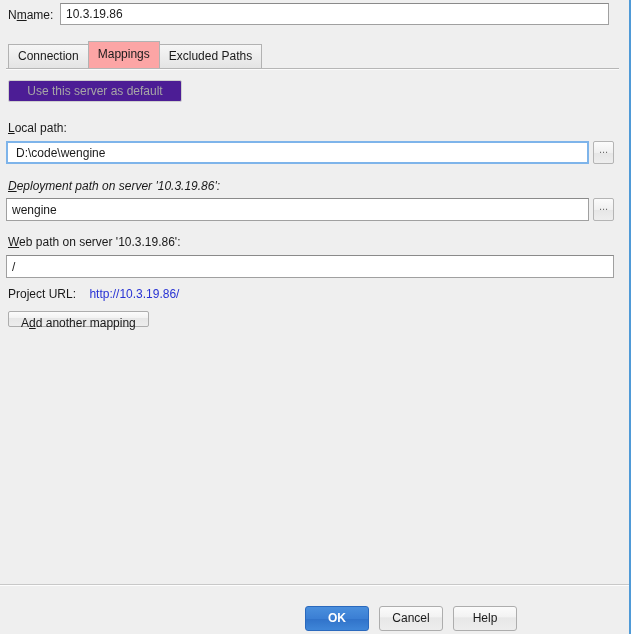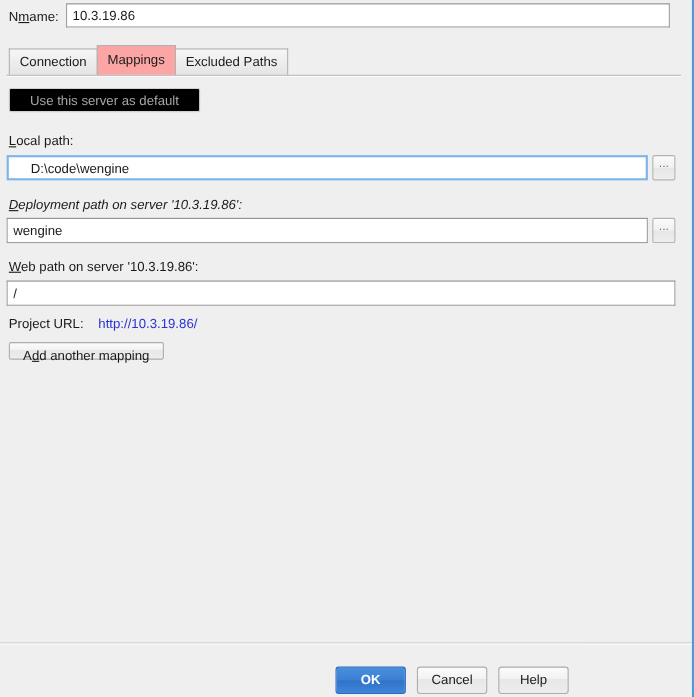--- a/index.html
+++ b/index.html
@@ -109,21 +109,21 @@
     text-align: center;
     background: linear-gradient(to bottom, #fbfbfb 0%, #f2f2f2 45%, #e7e7e7 46%, #ededed 100%);
     border: 1px solid #adadad;
     border-radius: 2px;
     white-space: nowrap;
     user-select: none;
     cursor: default;
   }
   .btn.disabled {
     color: #a6a6a6;
-    background: #000000;
+    background: #4c1d95;
     border-color: #cfcfcf;
   }
   .btn.primary {
     background: linear-gradient(to bottom, #4a8fdd 0%, #3b7fd4 50%, #3072c9 51%, #3f86d8 100%);
     border: 1px solid #2a69bd;
     color: #ffffff;
     font-weight: bold;
   }
 
   .default-btn {
@@ -150,21 +150,21 @@
     border: 1px solid #a0a0a0;
     border-top-color: #8a8a8a;
     font-family: "Liberation Sans", sans-serif;
     font-size: 12px;
     color: #1a1a1a;
     padding: 0 5px;
     outline: none;
   }
   .text-input.focused {
     border: 2px solid #7eb4ea;
-    padding: 0 20px;
+    padding: 0 8px;
   }
   .browse-btn {
     position: absolute;
     box-sizing: border-box;
     width: 21px; height: 23px;
     background: linear-gradient(to bottom, #fbfbfb 0%, #f0f0f0 50%, #e6e6e6 51%, #eeeeee 100%);
     border: 1px solid #b4b4b4;
     border-radius: 2px;
     text-align: center;
     font-size: 11px;

